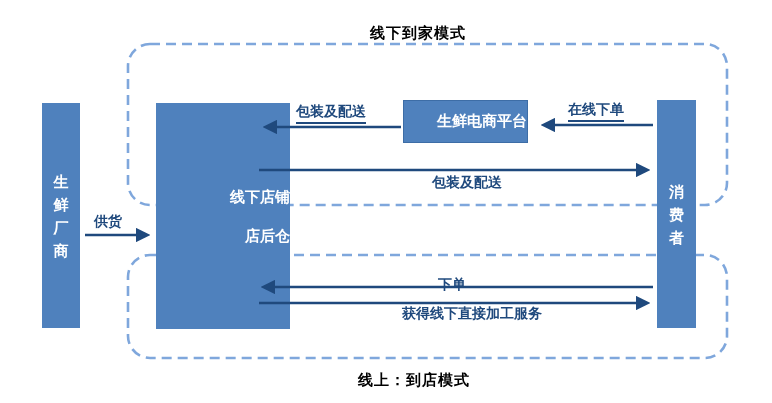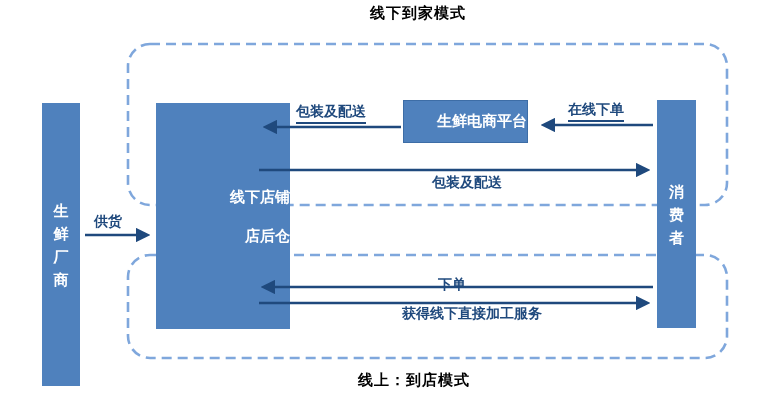--- a/index.html
+++ b/index.html
@@ -5,28 +5,28 @@
   html,body { margin:0; padding:0; background:#ffffff; }
   .canvas {
     position:relative; width:772px; height:403px; background:#ffffff;
     font-family:"Liberation Sans","DejaVu Sans",sans-serif; overflow:hidden;
   }
   .layer { position:absolute; left:0; top:0; width:772px; height:403px; pointer-events:none; }
   .title {
     position:absolute; transform:translateX(-50%);
     font-size:15px; font-weight:bold; color:#000000; white-space:nowrap; letter-spacing:1px;
   }
-  .title.top    { left:418px; top:4px; }
+  .title.top    { left:418px; top:24px; }
   .title.bottom { left:414px; top:371px; }
   .box {
     position:absolute; background:#4f81bd; color:#ffffff;
     display:flex; flex-direction:column; align-items:flex-end; justify-content:center;
     font-weight:bold; font-size:15px; text-align:center;
   }
-  .box.producer { left:42px;  top:103px; width:38px;  height:283px; }
+  .box.producer { left:42px;  top:103px; width:38px;  height:225px; }
   .box.store    { left:156px; top:103px; width:86px;  height:226px;padding-left:48px; }
   .box.store .line { line-height:1; }
   .box.store .line + .line { margin-top:24px; }
   .box.platform { left:403px; top:100px; width:125px; height:43px;
                   border:1px solid #3d6da6; box-sizing:border-box; }
   .box.consumer { left:657px; top:100px; width:39px;  height:228px; }
   .vtext { line-height:23px; letter-spacing:0; }
   .vtext .vinner { width:1em; margin:0 auto; word-break:break-all; text-align:center; }
   .alabel {
     position:absolute; transform:translateX(-50%);

